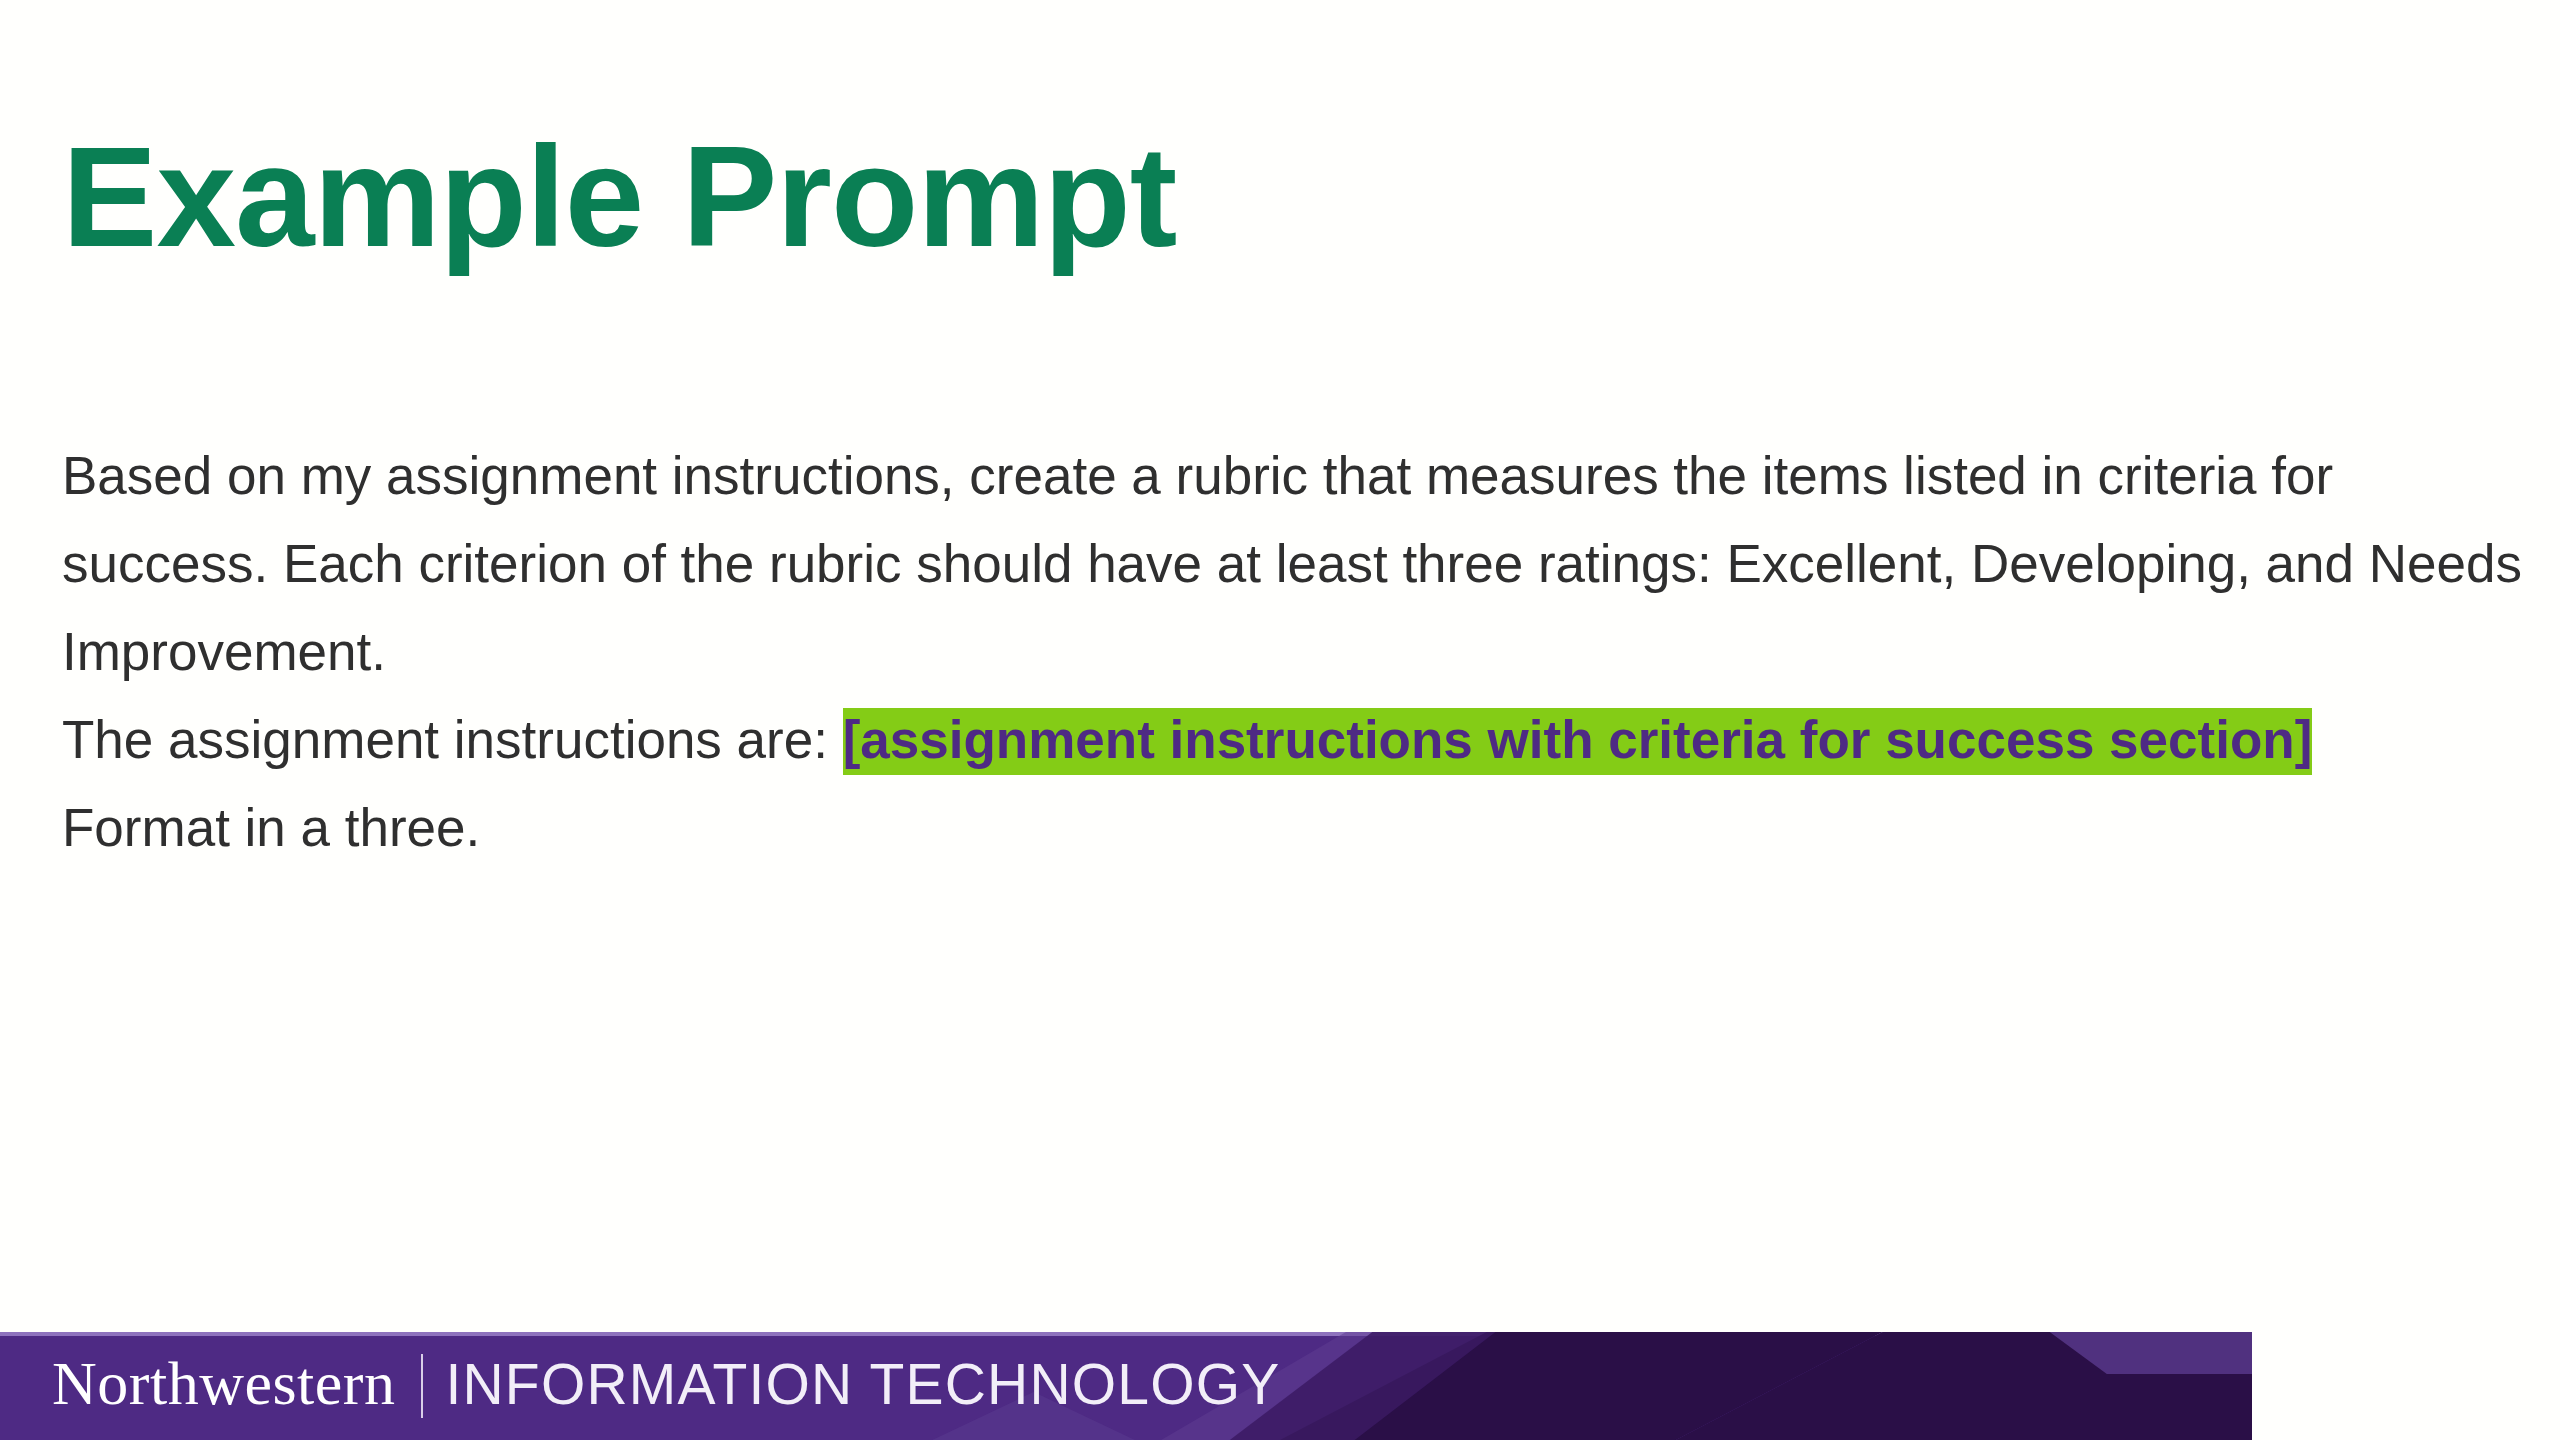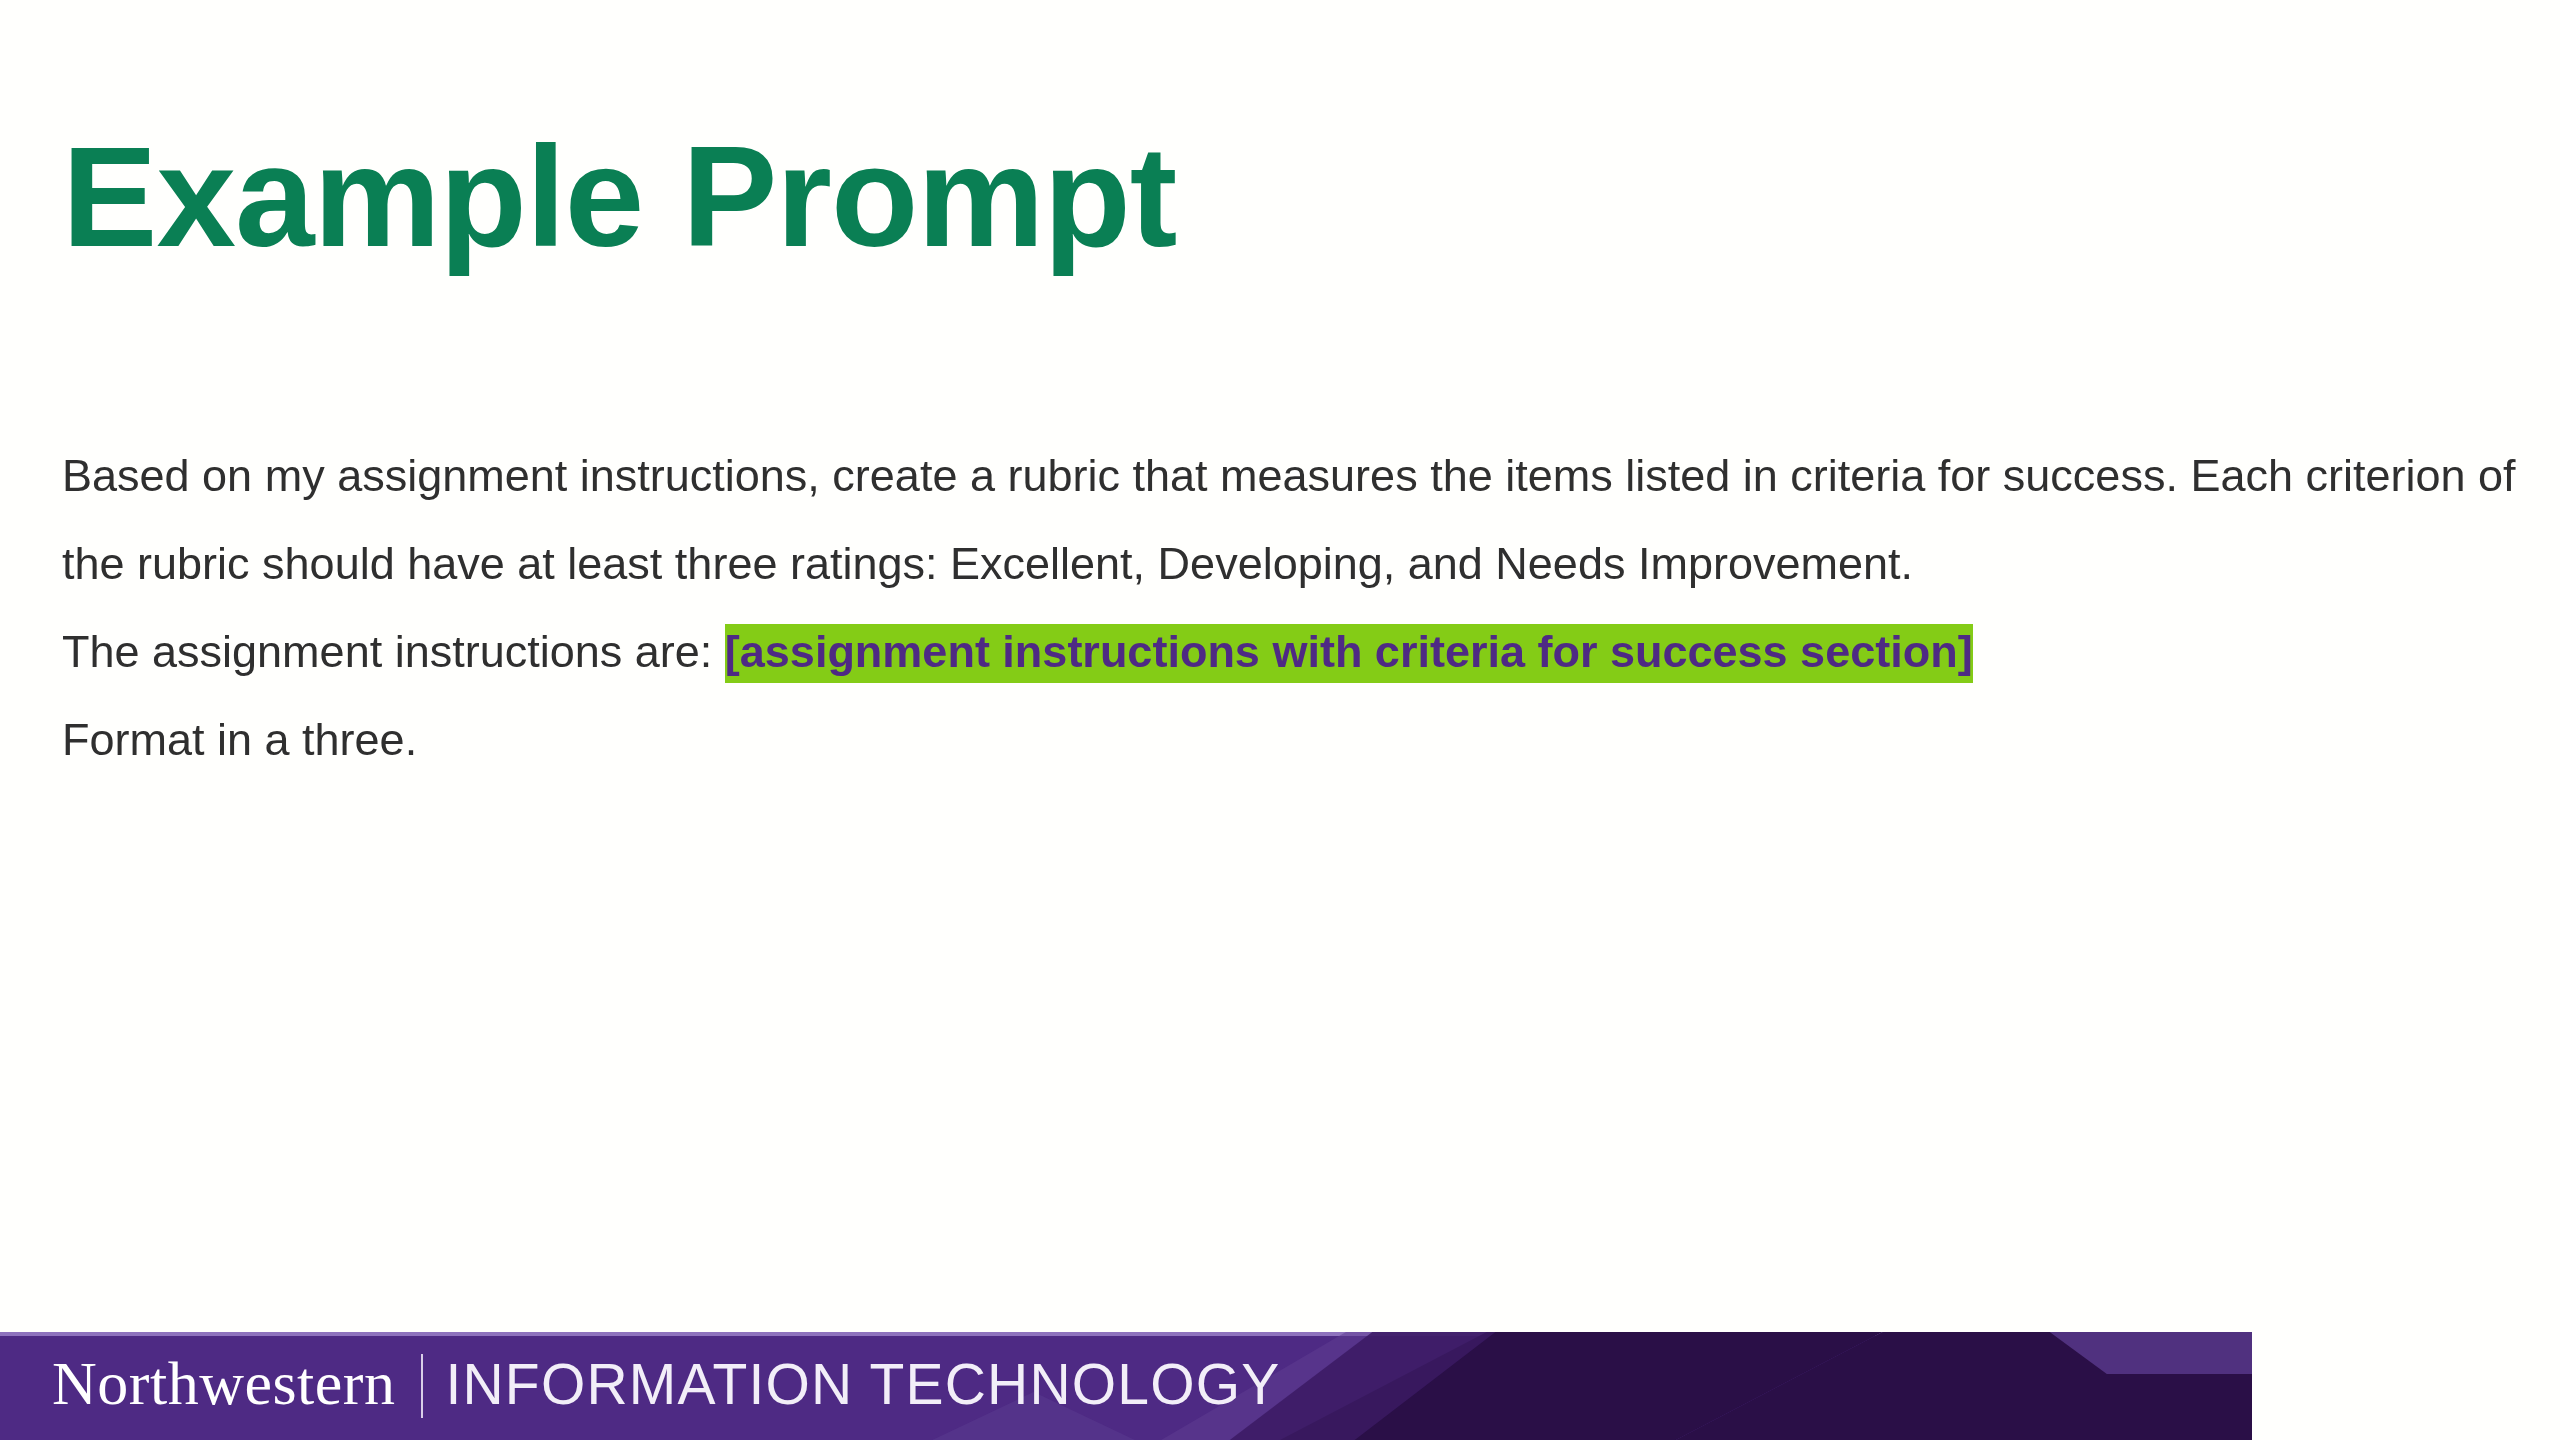--- a/index.html
+++ b/index.html
@@ -34,21 +34,21 @@
     white-space: nowrap;
     margin-top: 32px;
   }
 
   
   .body-block {
     position: absolute;
     left: 62px;
     top: 432px;
     width: 2470px;
-    font-size: 45px;
+    font-size: 53px;
     line-height: 88px;
     color: #2f2f2f;
     font-weight: normal;
   }
 
   .para {
     margin: 0;
     padding: 0;
   }
 

